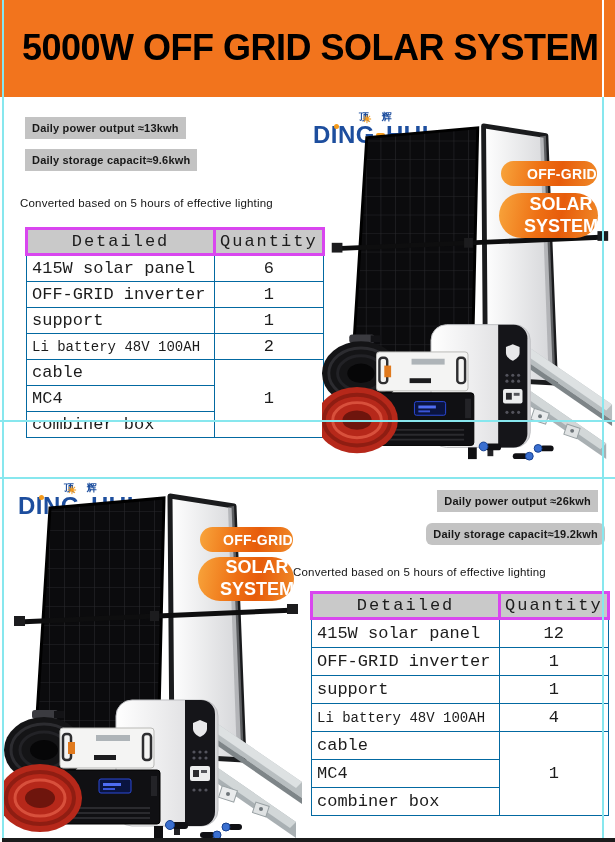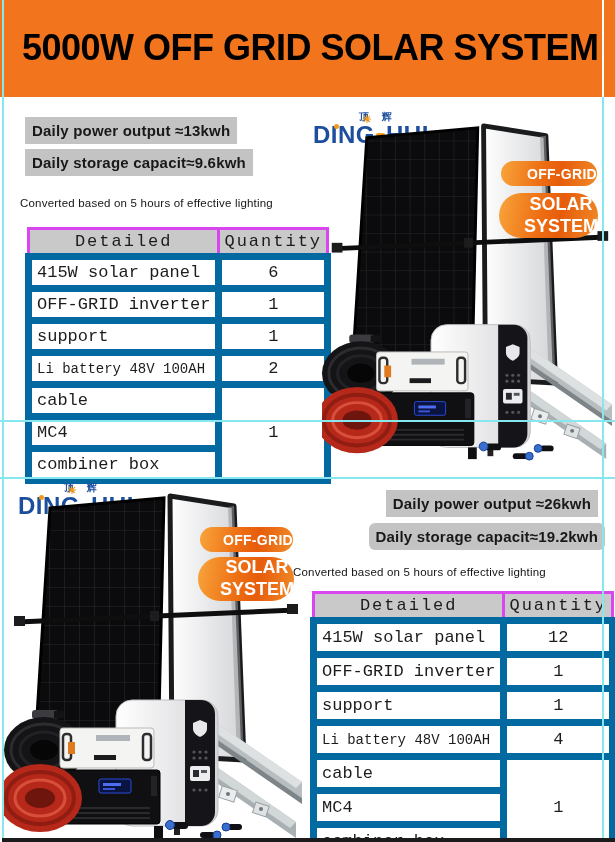--- a/index.html
+++ b/index.html
@@ -15,37 +15,37 @@
   
   .edge{position:absolute;background:#87e7ee;z-index:40;}
   .edge-left{left:2px;top:0;width:2px;height:838px;}
   .edge-right{left:602px;top:97px;width:2px;height:741px;}
   .divider-1{left:0;top:420px;width:615px;height:2px;}
   .divider-2{left:0;top:477px;width:615px;height:2px;}
   .bottom-strip{position:absolute;left:2px;top:838px;width:613px;height:4px;background:#1b1b1b;z-index:41;}
 
   
   .badge{position:absolute;display:inline-block;background:#c3c3c3;color:#181818;
-         font-weight:bold;font-size:15px;letter-spacing:0.2px;padding:5px 7px;white-space:nowrap;}
+         font-weight:bold;font-size:11px;letter-spacing:0.2px;padding:5px 7px;white-space:nowrap;}
   .badge-power-1{left:25px;top:117px;}
   .badge-storage-1{left:25px;top:149px;}
   .badge-power-2{top:490px;right:17px;}
   .badge-storage-2{top:523px;right:10px;border-radius:6px;}
 
   
   .note{position:absolute;font-weight:normal;font-size:11.5px;letter-spacing:0.2px;color:#141414;white-space:nowrap;}
   .note-1{left:20px;top:197px;}
   .note-2{left:293px;top:566px;}
 
   
   .spec-table{position:absolute;border-collapse:collapse;table-layout:fixed;
         font-family:"Liberation Mono",monospace;color:#1c1c1c;background:#fff;}
   .spec-table th{background:#c9c9c9;font-weight:normal;font-size:17px;letter-spacing:2px;
         border:3px solid #d946ef;padding:2px 4px;text-align:center;}
-  .spec-table td{border:7px solid #0369a1;font-size:17px;padding:3px 5px;white-space:nowrap;overflow:hidden;}
+  .spec-table td{border:1px solid #0369a1;font-size:17px;padding:3px 5px;white-space:nowrap;overflow:hidden;}
   .spec-table td.qty{text-align:center;}
   .spec-table td.small{font-size:14px;margin-left:6px;}
   .table-1{left:25px;top:227px;}
   .table-2{left:310px;top:591px;}
   .table-2 td{padding:4px 5px;}
 
   
   .logo{position:absolute;line-height:1;}
   .logo-1{left:313px;top:112px;}
   .logo-2{left:18px;top:483px;}

